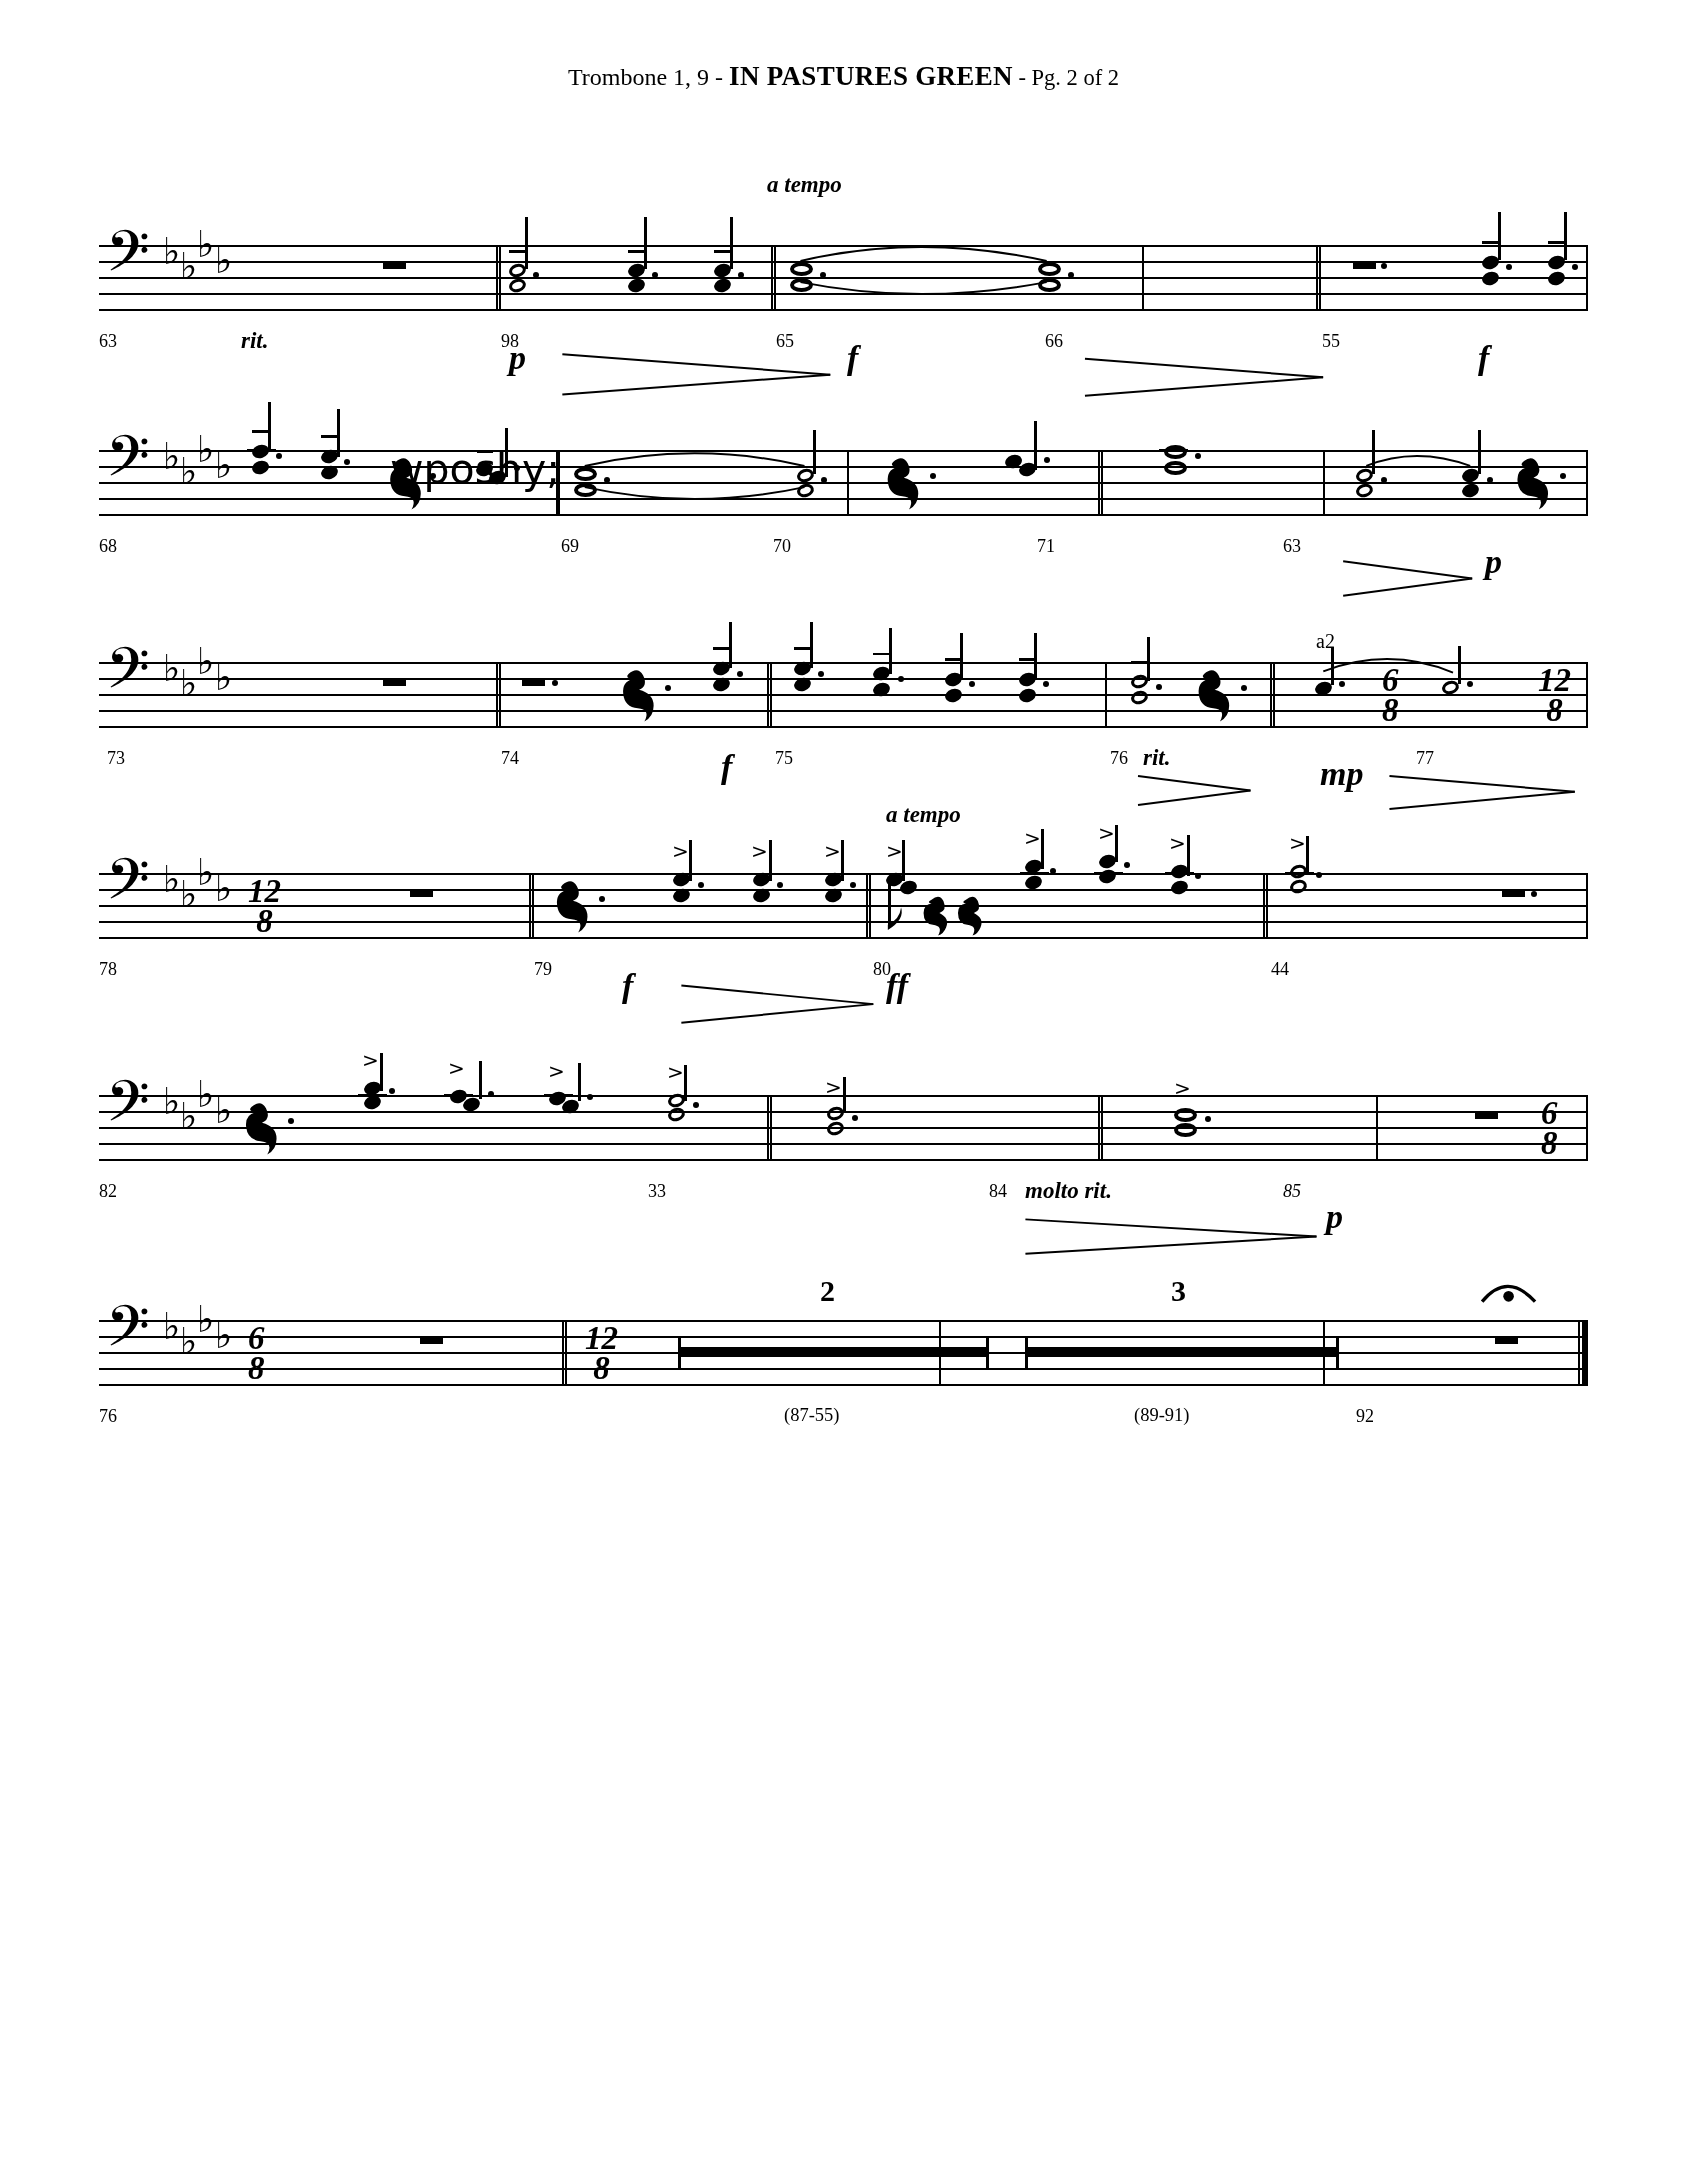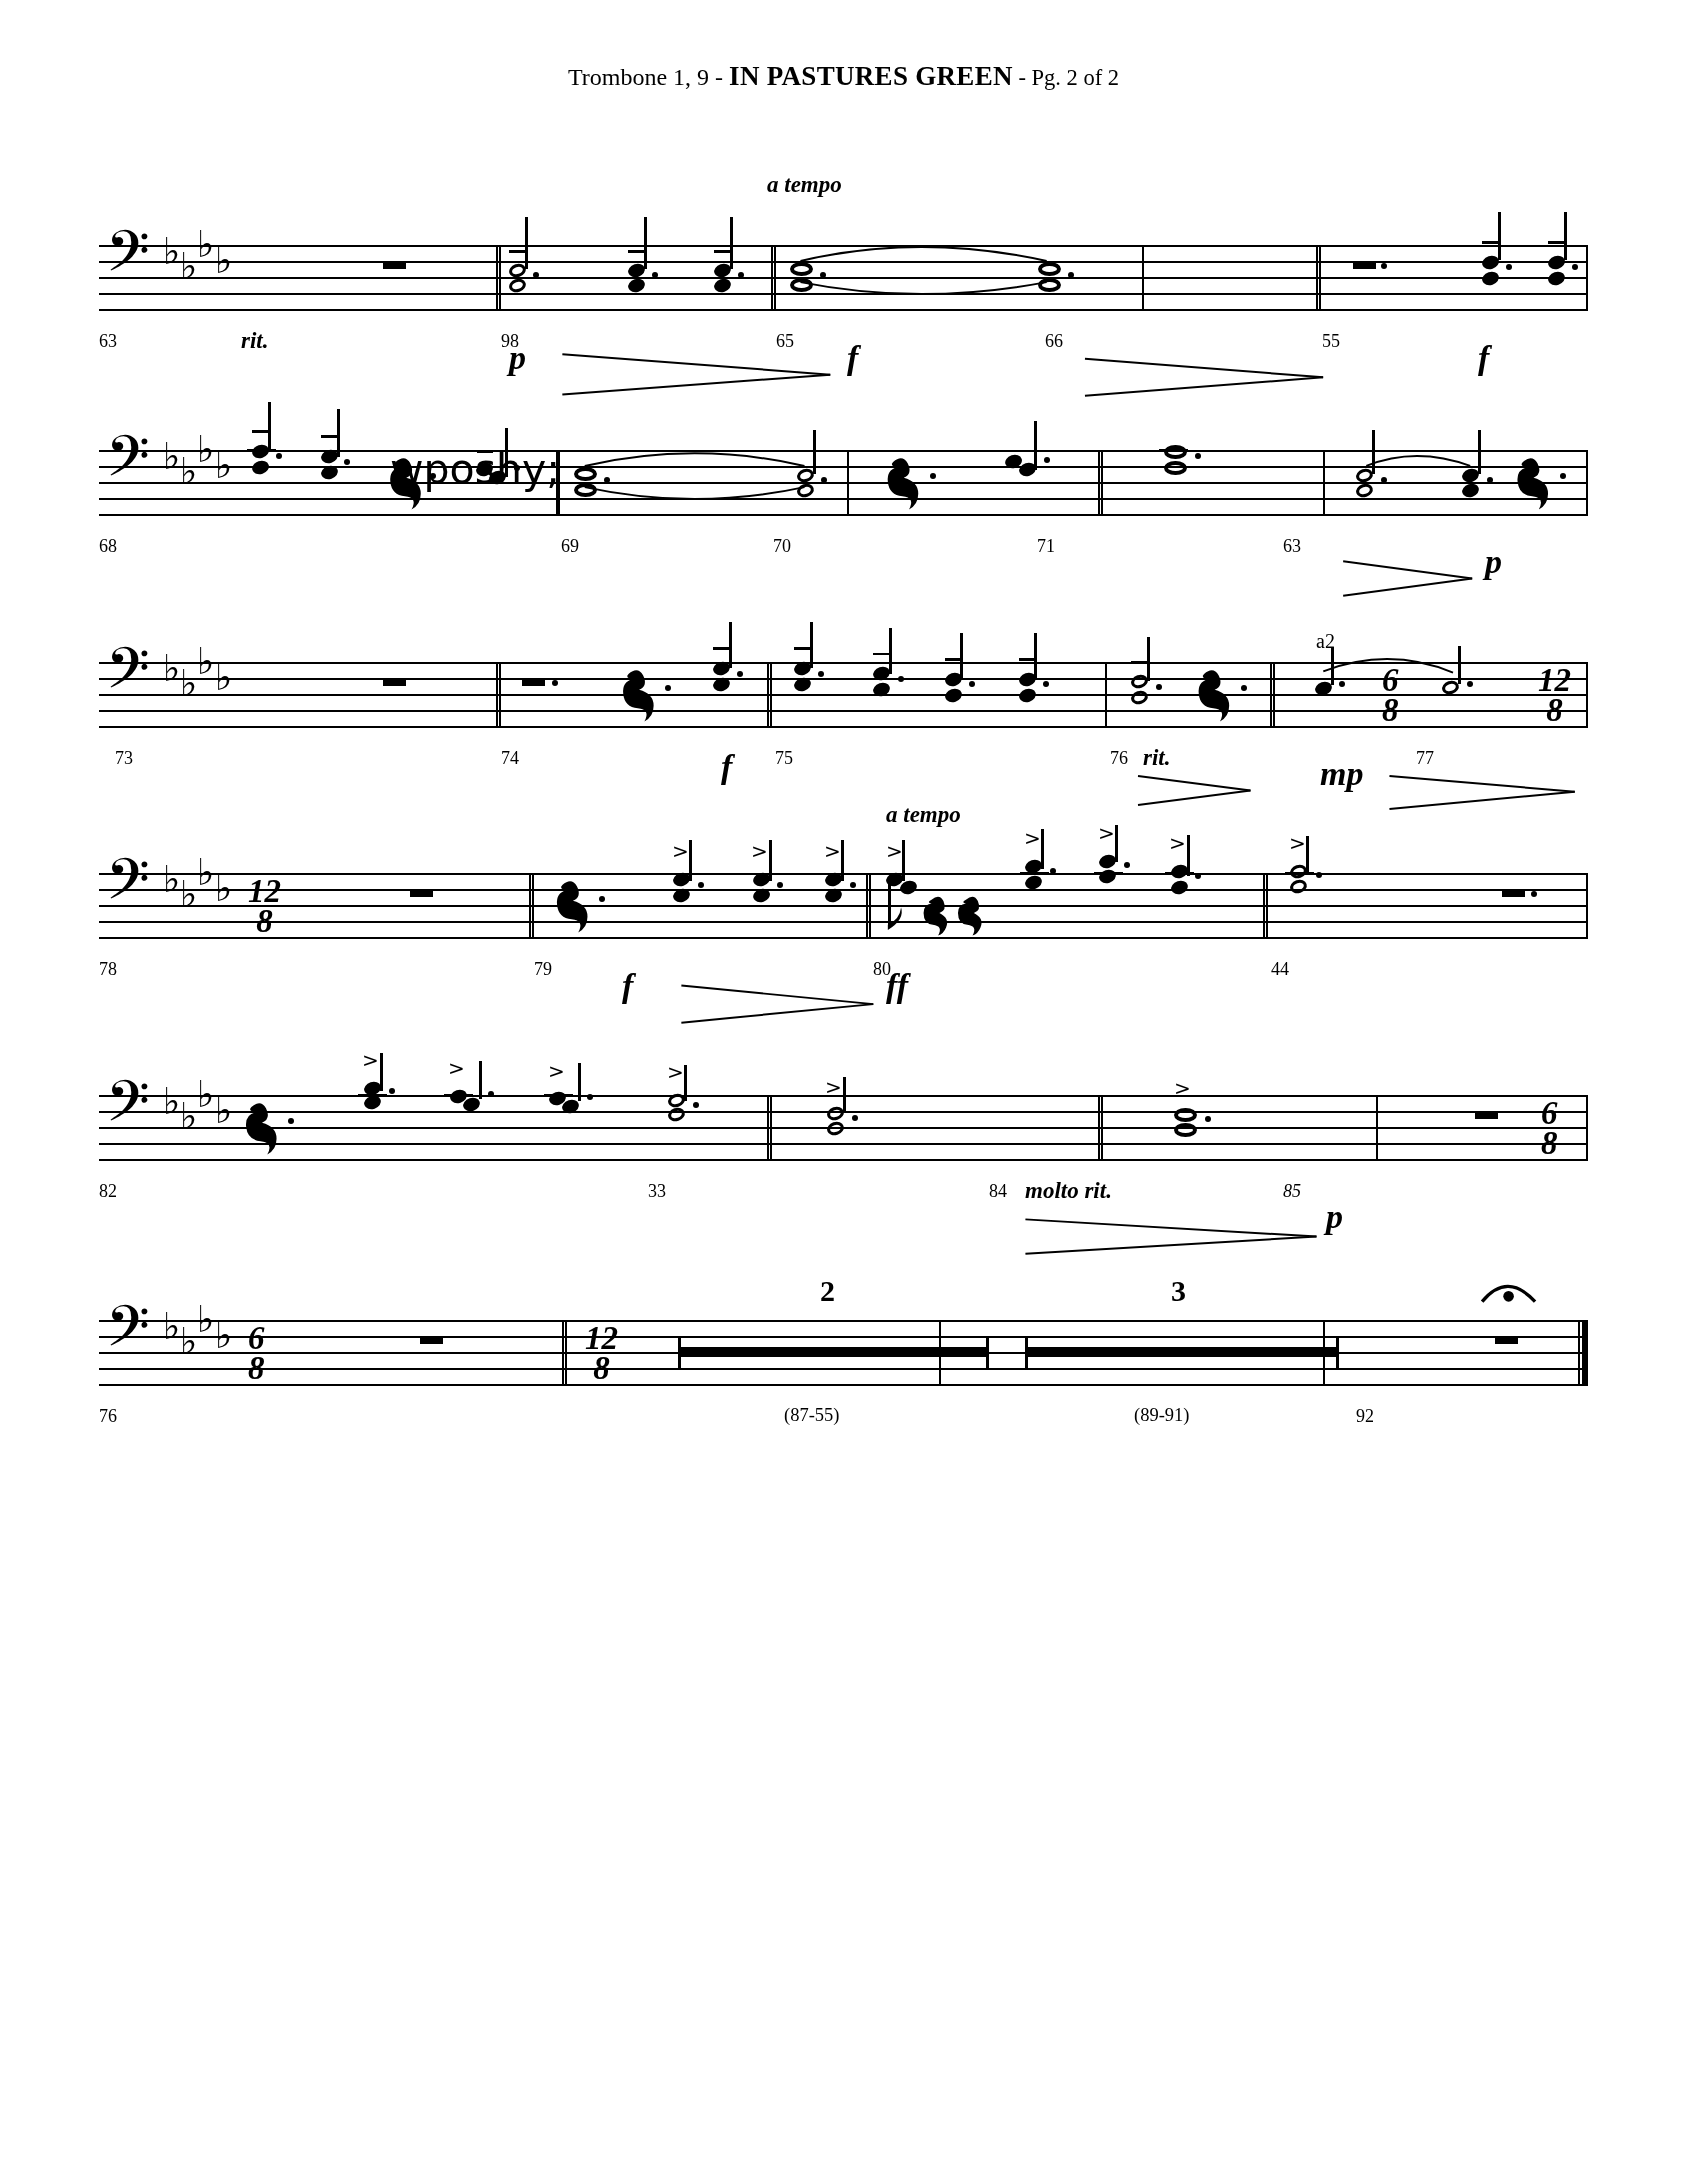--- a/index.html
+++ b/index.html
@@ -532,21 +532,21 @@
     <div class="timesig" style="left:1439px; top:2.6px;">
       <span>12</span>
       <span>8</span>
     </div>
 
     <svg class="overlay" width="1489" height="106" viewBox="0 0 2250 160">
       <path d="M1850 14 Q1950 -24 2046 16" stroke="#000" stroke-width="3" fill="none"></path>
     </svg>
     <div class="plain-text" style="left:1217px; top:-32px;">a2</div>
 
-    <div class="measnum" style="left:16px; top:86px;">73</div>
+    <div class="measnum" style="left:8px; top:86px;">73</div>
     <div class="measnum" style="left:402px; top:86px;">74</div>
     <div class="measnum" style="left:676px; top:86px;">75</div>
     <div class="measnum" style="left:1011px; top:86px;">76</div>
     <div class="measnum" style="left:1317px; top:86px;">77</div>
 
     <div class="dyn" style="left:622px; top:86px;">f</div>
     <div class="dyn" style="left:1221px; top:93px;">mp</div>
     <div class="expr" style="left:1044px; top:83px;">rit.</div>
     <svg class="overlay" width="1489" height="159" viewBox="0 0 2250 240">
       <path d="M1570 172 L1740 194" stroke="#000" stroke-width="3" fill="none"></path>

